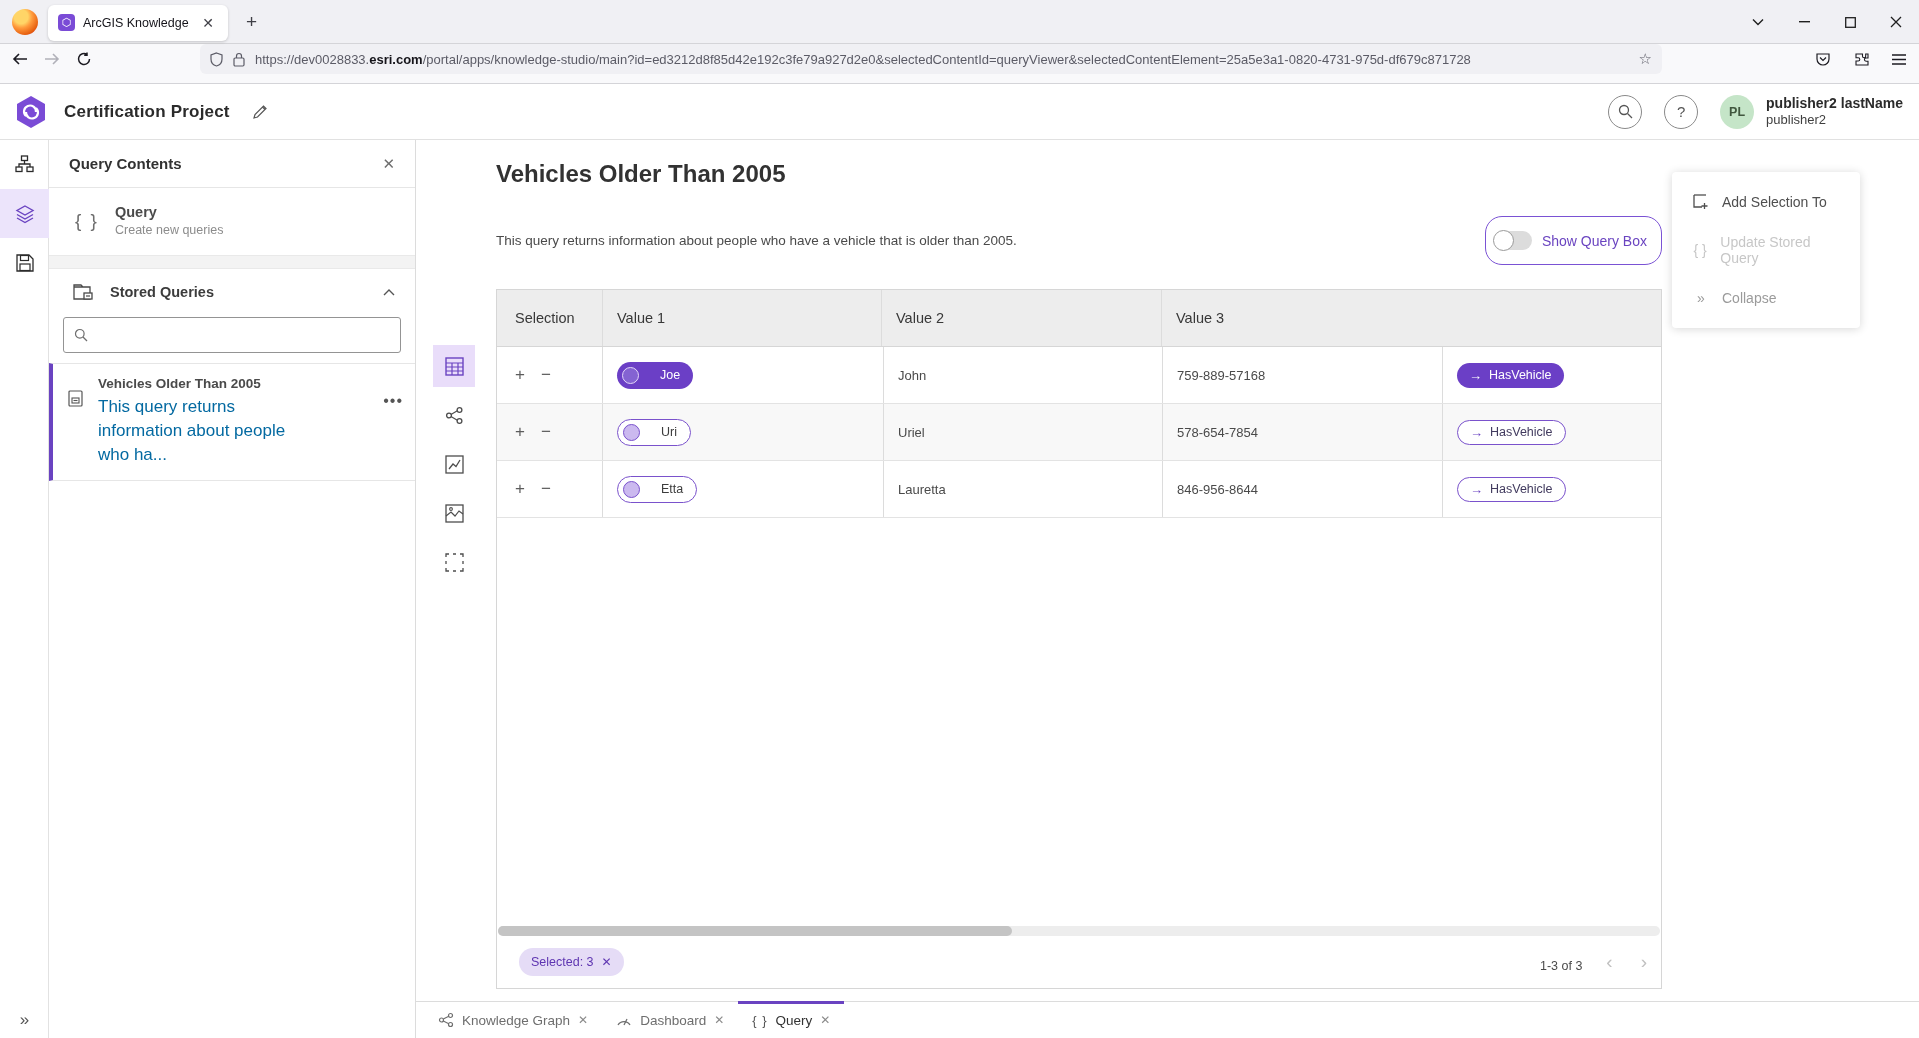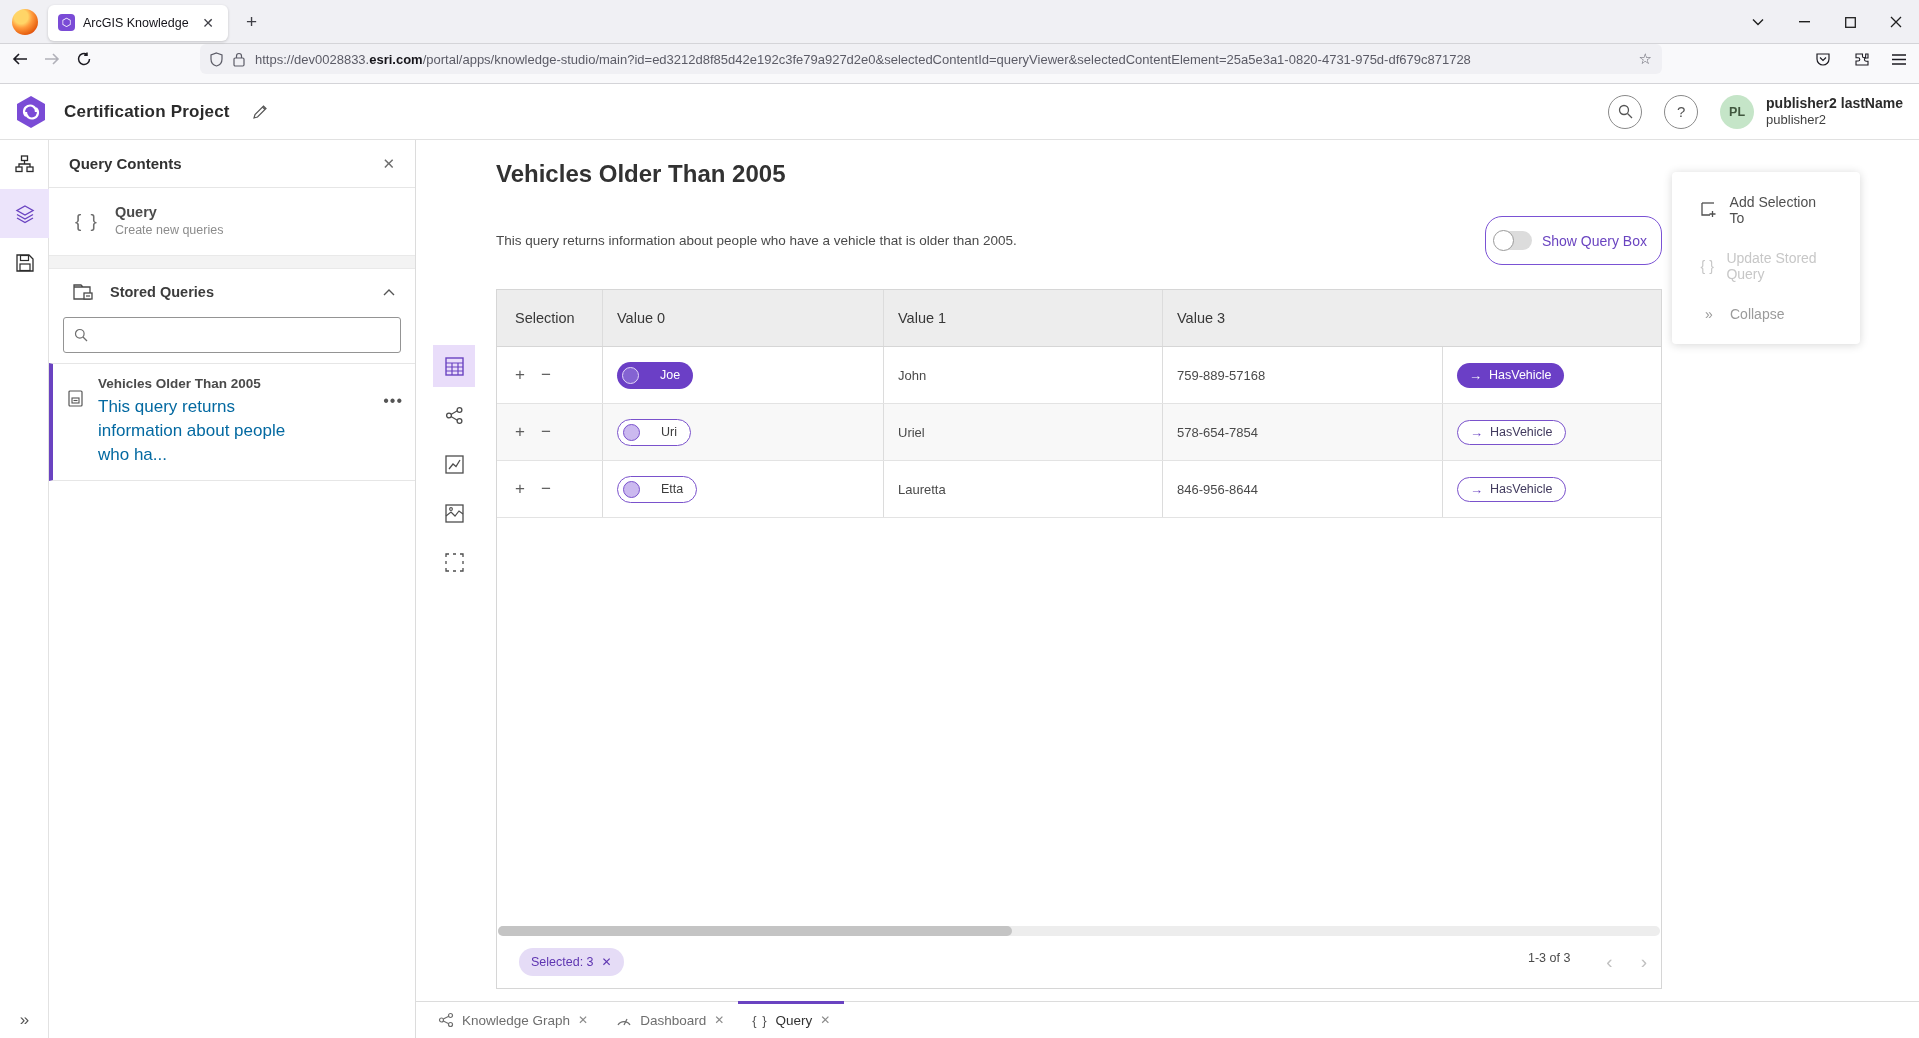--- a/index.html
+++ b/index.html
@@ -113,27 +113,27 @@
   .rel-outline { background:#fff; border:1.5px solid #7a52cc; color:#413a5e; }
   .rel-outline .arr { color:#6a43c1; }
   .arr { font-size:13px; }
 
   .tbl-spacer { flex:1; }
   .hscroll { height:10px; margin:0 1px; background:#ededed; border-radius:5px; position:relative; flex:none; }
   .hscroll .thumb { position:absolute; left:0; top:0; height:10px; width:514px; background:#c4c4c4; border-radius:5px; }
   .tbl-footer { height:52px; flex:none; display:flex; align-items:center; padding:0 14px 0 22px; }
   .sel-chip { display:inline-flex; align-items:center; gap:8px; background:#e5dcf6; color:#5e35b1; border-radius:14px; height:28px; padding:0 12px; font-size:12.5px; }
   .sel-chip .x { font-size:12px; }
-  .pager { margin-left:auto; display:flex; align-items:flex-start; gap:36px; }
+  .pager { margin-left:auto; display:flex; align-items:flex-end; gap:24px; }
   .pg-range { font-size:12.5px; color:#4a4a4a; }
   .pg-nav { color:#c0c0c0; font-size:19px; display:flex; gap:28px; }
 
   
   .float-menu { position:absolute; left:1256px; top:32px; width:188px; background:#fff; border-radius:4px;
-    box-shadow:0 1px 10px rgba(0,0,0,.16); padding:10px 12px; z-index:5; }
+    box-shadow:0 1px 10px rgba(0,0,0,.16); padding:10px 4px; z-index:5; }
   .fm-item { display:flex; align-items:center; gap:12px; padding:12px 16px; font-size:14px; color:#4f4f4f; }
   .fm-item .fm-ic { width:18px; display:flex; justify-content:center; color:inherit; font-size:14px; }
   .fm-item.disabled { color:#c7c7c7; }
   .fm-item.muted { color:#9b9b9b; }
 
   
   .bottom-tabs { position:absolute; left:0; right:0; bottom:0; height:37px; border-top:1px solid #dcdcdc; display:flex; align-items:stretch; padding-left:8px; background:#fff; }
   .btab { display:flex; align-items:center; gap:8px; padding:0 14px; font-size:13.5px; color:#6e6e6e; position:relative; }
   .btab .x { font-size:12px; color:#8a8a8a; }
   .btab.active { color:#323232; }
@@ -375,22 +375,22 @@
           <span class="sqb-track">
               <span class="sqb-knob"></span>
             </span>
           <span class="sqb-label">Show Query Box</span>
         </div>
       </div>
 
       <div class="table-card">
         <div class="tbl-header">
           <div class="c-sel">Selection</div>
-          <div class="c-v0">Value 0</div>
           <div class="c-v1">Value 1</div>
+          <div class="c-v2">Value 2</div>
           <div class="c-v3">Value 3</div>
         </div>
 
         <div class="tbl-row">
           <div class="c-sel">
               <div class="selops">
             <span>+</span>
             <span>−</span>
           </div>
             </div>

